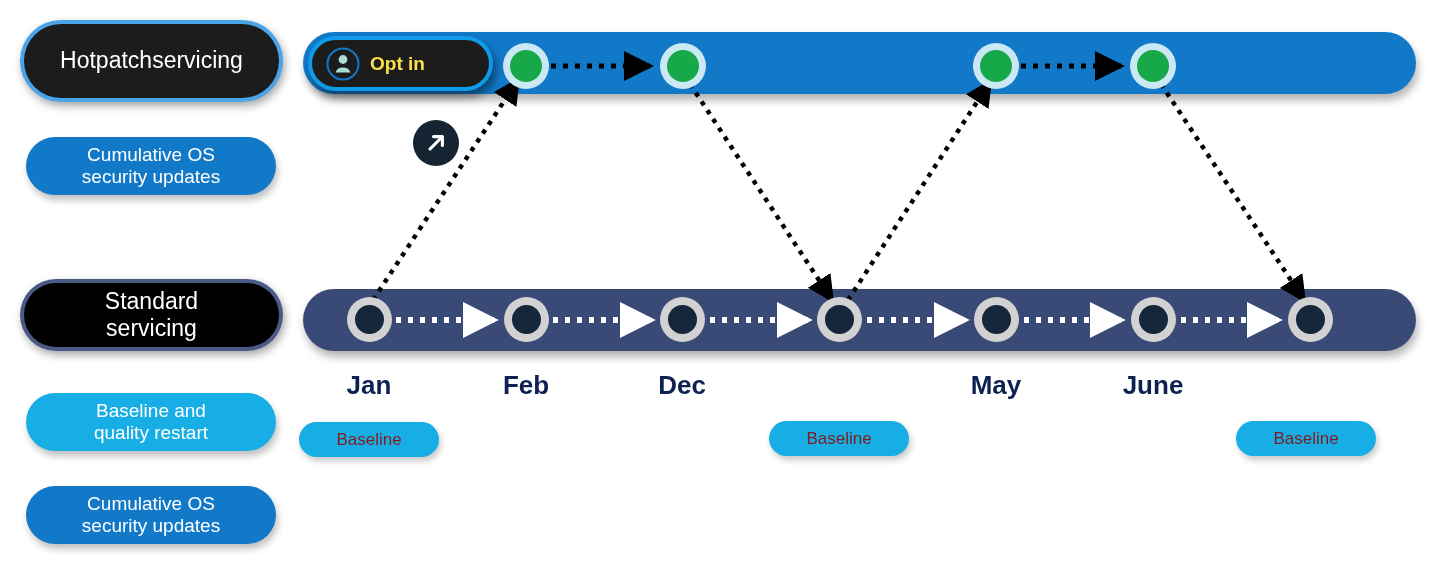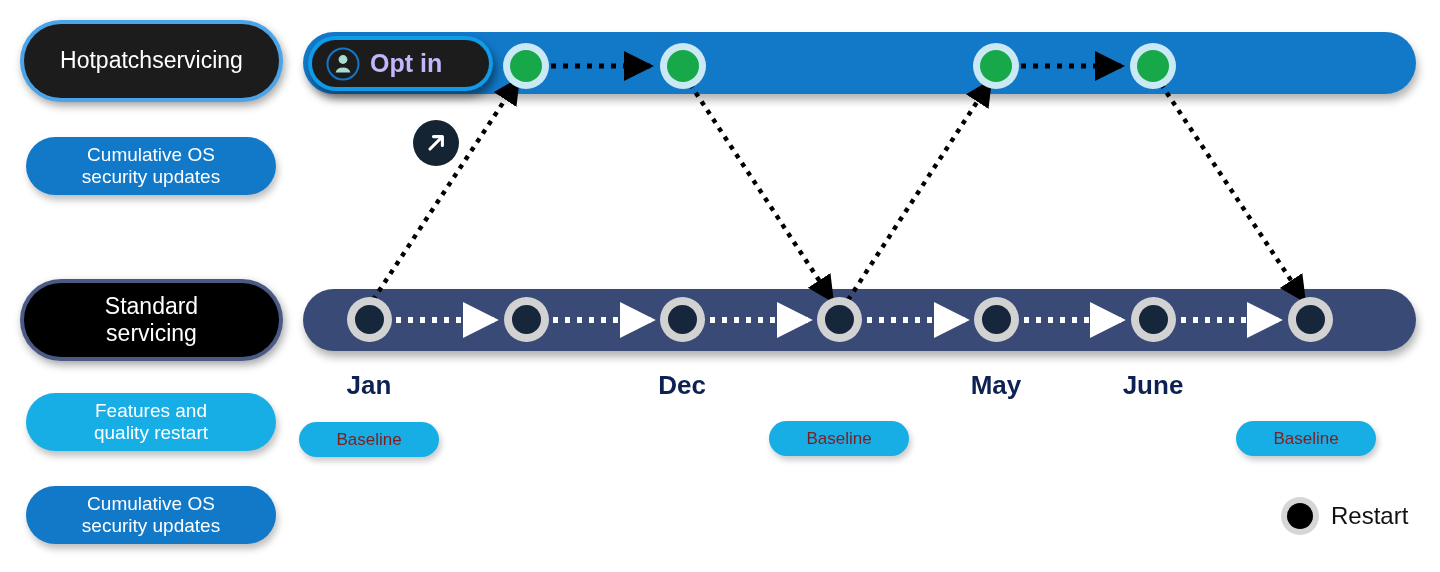--- a/index.html
+++ b/index.html
@@ -57,21 +57,21 @@
   
   #optin-pill{
     position:absolute;border-radius:999px;box-sizing:border-box;
     display:flex;align-items:center;
     box-shadow:3px 6px 8px rgba(0,0,0,.45);
   }
   #optin-inner{
     width:100%;height:100%;border-radius:999px;display:flex;align-items:center;
     box-sizing:border-box;
   }
-  #optin-label{color:#c4b5fd;font-size:25px;font-weight:600;margin-left:10px;}
+  #optin-label{color:#fde047;font-size:19px;font-weight:600;margin-left:10px;}
 
   
   #arrow-badge{
     position:absolute;border-radius:50%;display:flex;align-items:center;
     justify-content:center;
   }
 
   svg.layer{position:absolute;left:0;top:0;width:1440px;height:572px;pointer-events:none;}
 </style>
 </head>
@@ -84,29 +84,29 @@
       <span>Hotpatch</span>
       <span>servicing</span>
     </div>
   </div>
 
   <div class="pill" id="hotpatch-cumulative" style="left:26px;top:137px;width:250px;height:58px;background:#1279C9;flex-direction:column;font-size:19px;box-shadow:2px 5px 7px rgba(0,0,0,.25);">
     <span>Cumulative OS</span>
     <span>security updates</span>
   </div>
 
-  <div class="pill lane-title" id="standard-title" style="left:20px;top:279px;width:263px;height:82px;background:#4A5A85;padding:4px;">
+  <div class="pill lane-title" id="standard-title" style="left:20px;top:279px;width:263px;height:72px;background:#4A5A85;padding:4px;">
     <div class="inner" style="background:#000000;flex-direction:column;">
       <span>Standard</span>
       <span>servicing</span>
     </div>
   </div>
 
   <div class="pill" id="standard-features" style="left:26px;top:393px;width:250px;height:58px;background:#17AEE6;flex-direction:column;font-size:19px;box-shadow:2px 5px 7px rgba(0,0,0,.25);">
-    <span>Features and</span>
+    <span>Baseline and</span>
     <span>quality restart</span>
   </div>
 
   <div class="pill" id="standard-cumulative" style="left:26px;top:486px;width:250px;height:58px;background:#1279C9;flex-direction:column;font-size:19px;box-shadow:2px 5px 7px rgba(0,0,0,.25);">
     <span>Cumulative OS</span>
     <span>security updates</span>
   </div>
 
   <div class="bar" id="hotpatch-bar" style="left:303px;top:32px;width:1113px;height:62px;background:#1279C9;"></div>
 
@@ -191,29 +191,24 @@
   </div>
 
   <div id="arrow-badge" style="left:413px;top:120px;width:46px;height:46px;background:#142433;">
     <svg width="26" height="26" viewBox="0 0 26 26">
       <path d="M7 19 L18.5 7.5" stroke="#ffffff" stroke-width="3.1" stroke-linecap="round" fill="none"></path>
       <path d="M10.5 6.6 L19.4 6.6 L19.4 15.5" stroke="#ffffff" stroke-width="3.1" stroke-linecap="round" stroke-linejoin="round" fill="none"></path>
     </svg>
   </div>
 
   <div class="month" style="left:309px;top:370px;width:120px;">Jan</div>
+  <div class="month" style="left:466px;top:370px;width:120px;">Feb</div>
   <div class="month" style="left:622px;top:370px;width:120px;">Dec</div>
   <div class="month" style="left:936px;top:370px;width:120px;">May</div>
   <div class="month" style="left:1093px;top:370px;width:120px;">June</div>
 
   <div class="baseline" style="left:299px;top:422px;width:140px;height:35px;background:#17AEE6;">Baseline</div>
   <div class="baseline" style="left:769px;top:421px;width:140px;height:35px;background:#17AEE6;">Baseline</div>
   <div class="baseline" style="left:1236px;top:421px;width:140px;height:35px;background:#17AEE6;">Baseline</div>
 
 
-  <div class="legend" style="left:1281px;top:497px;">
-    <span class="ring" style="width:38px;height:38px;background:#D6D6D6;">
-      <span class="dot" style="left:6px;top:6px;width:26px;height:26px;background:#000000;"></span>
-    </span>
-    <span class="lbl">Restart</span>
-  </div>
 
 </div>
 
 </body></html>

